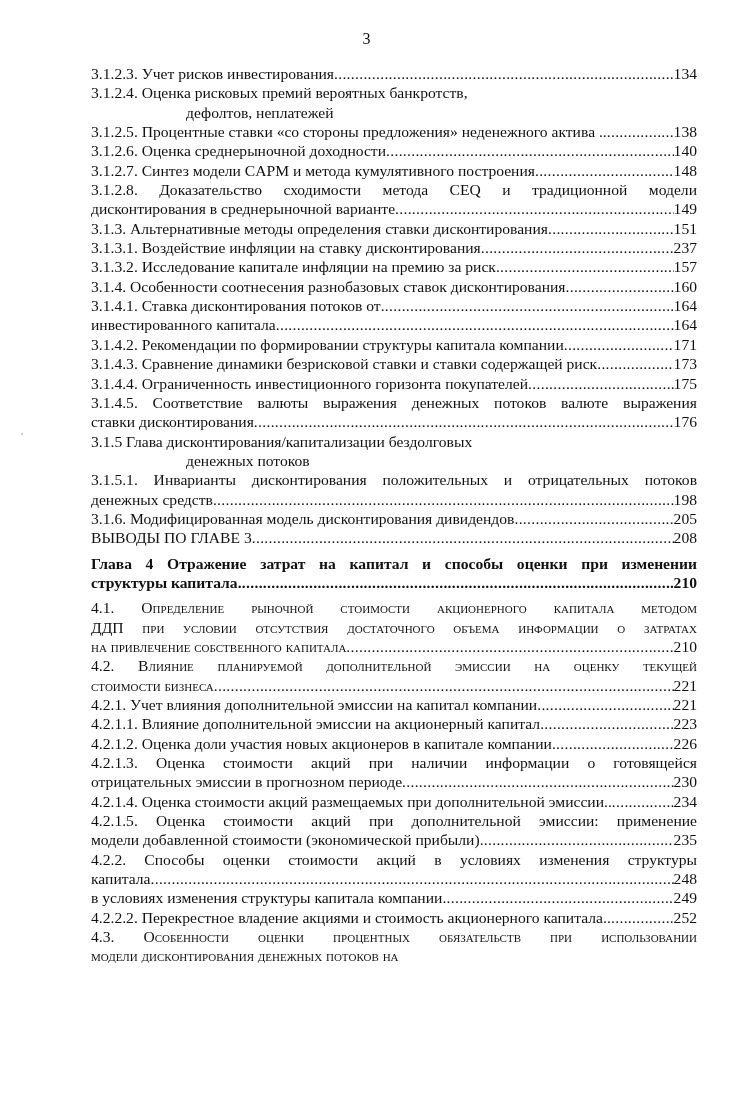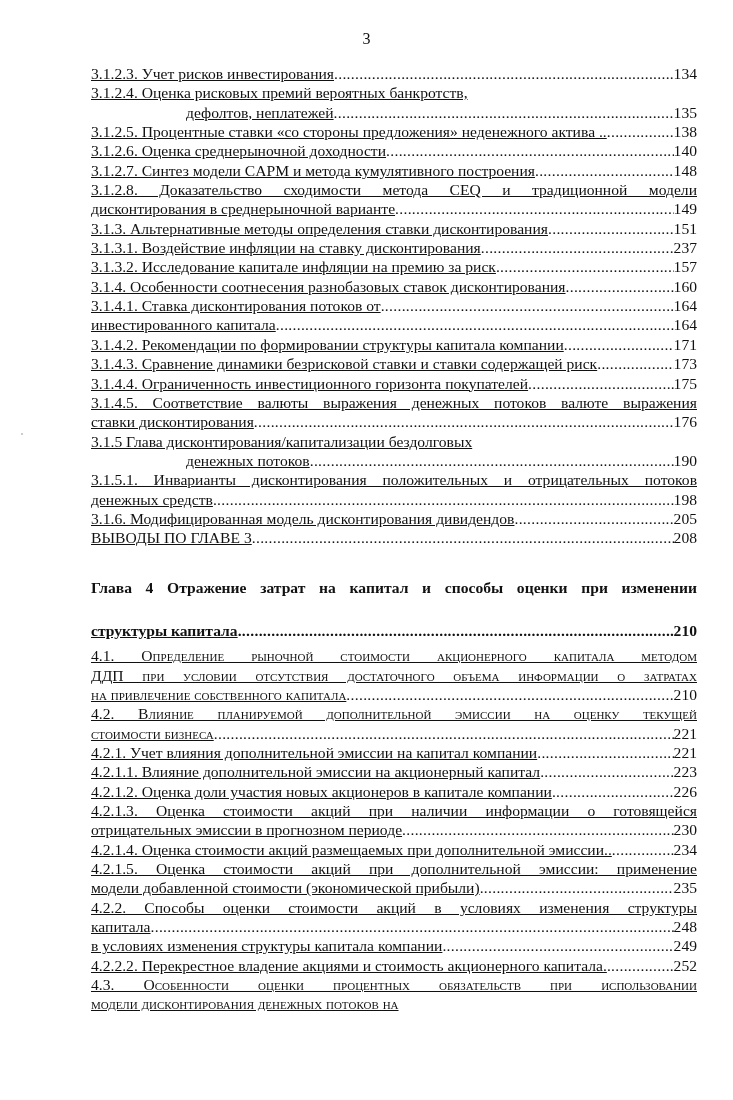--- a/index.html
+++ b/index.html
@@ -2,28 +2,28 @@
 <html><head>
 <meta charset="utf-8">
 <style>
   html, body { margin: 0; padding: 0; background: #ffffff; }
   body { width: 733px; height: 1100px; position: relative; overflow: hidden;
          font-family: "Liberation Serif", "DejaVu Serif", serif; color: #111; }
   .page-number { position: absolute; top: 30px; left: 0; width: 733px; text-align: center;
                  font-size: 16px; }
   .toc { position: absolute; left: 91px; width: 606px; top: 64px; font-size: 15.6px; line-height: 19.35px; }
   .line { display: flex; white-space: nowrap; overflow: hidden; height: 19.35px; }
-  .line .t { flex: 0 0 auto; text-decoration: underline; }
+  .line .t { flex: 0 0 auto; }
   .line .dots { flex: 1 1 auto; overflow: hidden; white-space: nowrap; }
   .line .dots::after { content: "........................................................................................................................................................................................................................................"; letter-spacing: 0.3px; }
   .line .p { flex: 0 0 auto; }
   .line.justify { display: block; text-align: justify; text-align-last: justify; }
   .line.plain { display: block; }
-  .indent3 { padding-left: 95px; }
-  .bold { font-weight: bold; margin-top: 24px; }
+  .indent3 { padding-left: 95px; flex-direction: column; }
+  .bold { font-weight: bold; }
   .sc { font-variant: small-caps; }
   .gap { height: 6px; }
   .stray-mark { position: absolute; left: 21px; top: 433px; width: 2px; height: 2px; background: #bbb; border-radius: 1px; }
 </style>
 </head>
 <body>
 
 <div class="page-number">3</div>
 <div class="stray-mark"></div>
 

